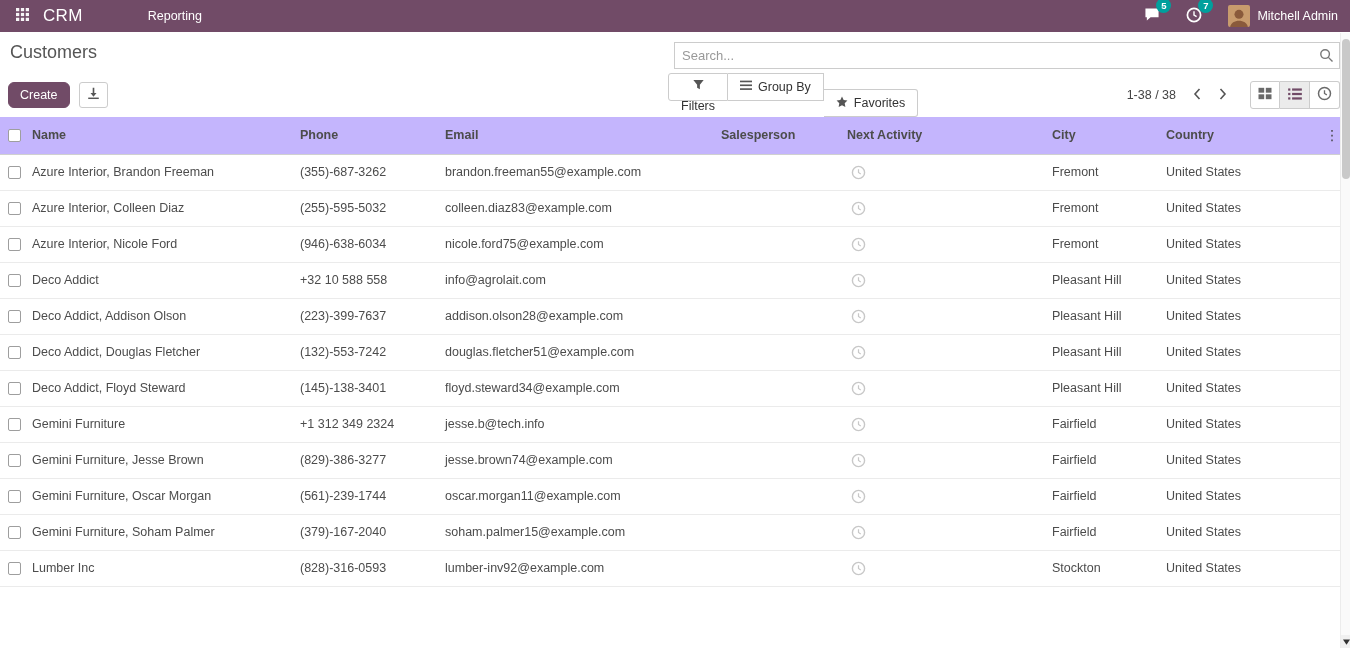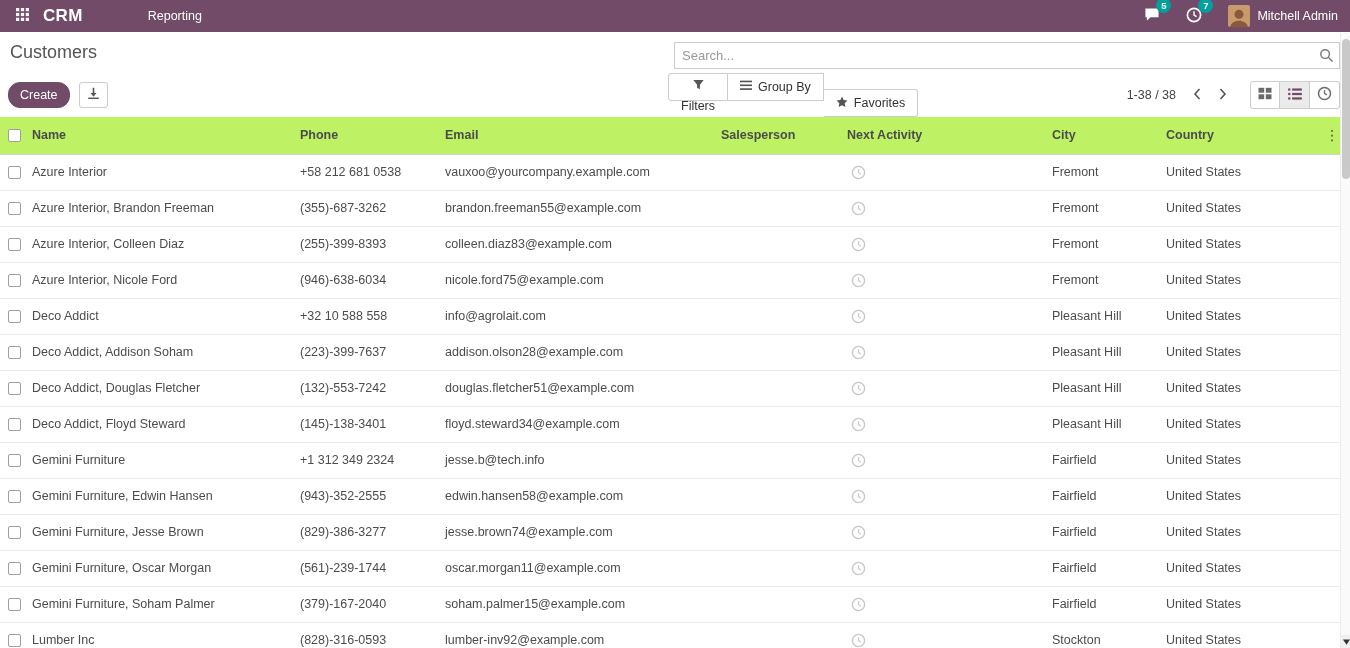--- a/index.html
+++ b/index.html
@@ -6,61 +6,61 @@
   html, body { margin: 0; padding: 0; }
   body {
     width: 1350px; height: 648px; overflow: hidden; position: relative;
     font-family: "Liberation Sans", sans-serif; font-size: 13px;
     color: #4c4c4c; background: #fff;
   }
 
   
   .navbar { height: 32px; background: var(--accent, #714B67); display: flex; align-items: center; color: #fff; padding: 0 8px; }
   .apps-btn { background: none; border: none; padding: 4px 8px; cursor: pointer; display: flex; align-items: center; }
-  .brand { font-size: 17px; font-weight: 700; margin: 0 8px 0 6px; letter-spacing: .3px; cursor: pointer; }
+  .brand { font-size: 17px; font-weight: 400; margin: 0 8px 0 6px; letter-spacing: .3px; cursor: pointer; }
   .nav-menus { display: flex; align-items: center; margin-left: 36px; flex-direction: column; }
   .nav-menus a { color: #fff; text-decoration: none; padding: 0 11px; line-height: 32px; font-size: 12.5px; cursor: pointer; }
   .nav-right { margin-left: auto; display: flex; align-items: center; gap: 2px; }
   .nav-icon { position: relative; padding: 5px 12px; display: flex; align-items: center; cursor: pointer; }
   .badge { position: absolute; top: -4px; right: 1px; background: var(--badge, #00A09D); color: #fff; font-size: 9.5px; min-width: 15px; height: 15px; border-radius: 8px; display: flex; align-items: center; justify-content: center; padding: 0 3px; font-weight: 700; }
   .user { display: flex; align-items: center; gap: 7px; padding: 0 4px 0 12px; cursor: pointer; }
   .avatar { width: 22px; height: 22px; border-radius: 2px; background: #c89b6d; overflow: hidden; display: flex; align-items: flex-end; justify-content: center; }
   .user-name { font-size: 12.5px; }
 
   
   .cp-row1 { display: flex; align-items: flex-start; justify-content: space-between; padding: 10px 10px 4px 10px; height: 47px; }
   .page-title { font-size: 18px; color: #555; }
   .search-box { position: relative; width: 666px; }
   .search-box input { width: 100%; height: 27px; border: 1px solid #ccc; padding: 0 28px 0 7px; font-size: 13px; color: #444; outline: none; border-radius: 0; font-family: inherit; background: #fff; }
   .search-box input::placeholder { color: #999; }
   .search-icon { position: absolute; right: 6px; top: 6px; cursor: pointer; }
 
   .cp-row2 { display: flex; align-items: center; padding: 2px 10px 0 8px; height: 30px; }
-  .btn-create { background: var(--accent, #714B67); color: #fff; border: 1px solid var(--accent, #714B67); border-radius: 12px; font-size: 12.5px; padding: 5px 11px; cursor: pointer; font-family: inherit; }
+  .btn-create { background: var(--accent, #714B67); color: #fff; border: 1px solid var(--accent, #714B67); border-radius: 6px; font-size: 12.5px; padding: 5px 11px; cursor: pointer; font-family: inherit; }
   .btn-export { background: #fff; border: 1px solid #ccc; border-radius: 3px; margin-left: 9px; padding: 4px 7px; cursor: pointer; height: 26px; display: inline-flex; align-items: center; }
   .cp-right { margin-left: auto; width: 672px; display: flex; align-items: center; }
   .btn-group { display: inline-flex; }
   .btn-group button { background: #fff; border: 1px solid #ccc; font-size: 12.5px; color: #333; padding: 5px 12px; display: inline-flex; align-items: center; gap: 6px; cursor: pointer; height: 28px; font-family: inherit; }
   .btn-group button + button { border-left: none; }
   .btn-group button:first-child { border-radius: 3px 0 0 3px; flex-direction: column; }
   .btn-group button:last-child { border-radius: 0 3px 3px 0; margin-top: 16px; }
   .pager { margin-left: auto; display: flex; align-items: center; }
   .pager-text { font-size: 12.5px; color: #444; margin-right: 8px; }
   .pager-btn { background: none; border: none; padding: 4px 9px; cursor: pointer; display: inline-flex; align-items: center; }
   .switcher { display: inline-flex; margin-left: 14px; }
   .switcher button { width: 30px; height: 28px; background: #fff; border: 1px solid #ccc; display: inline-flex; align-items: center; justify-content: center; cursor: pointer; padding: 0; }
   .switcher button + button { border-left: none; }
   .switcher button:first-child { border-radius: 3px 0 0 3px; }
   .switcher button:last-child { border-radius: 0 3px 3px 0; }
   .switcher button.active { background: #ebebeb; }
 
   
   .list-wrap { margin-top: 8px; }
   table { border-collapse: collapse; table-layout: fixed; width: 1350px; }
-  th { background: #bef264; border-bottom: 1px solid #d0d0d0; font-weight: 700; text-align: left; height: 37px; padding: 0 6px; font-size: 12.5px; color: #4c4c4c; cursor: pointer; white-space: nowrap; overflow: hidden; }
+  th { background: #c4b5fd; border-bottom: 1px solid #d0d0d0; font-weight: 700; text-align: left; height: 37px; padding: 0 6px; font-size: 12.5px; color: #4c4c4c; cursor: pointer; white-space: nowrap; overflow: hidden; }
   td { height: 36px; padding: 0 6px; border-bottom: 1px solid #ebebeb; font-size: 12.5px; color: #4c4c4c; white-space: nowrap; overflow: hidden; }
   .col-check { padding: 0 0 0 8px; cursor: default; }
   input[type="checkbox"] { appearance: none; -webkit-appearance: none; width: 13px; height: 13px; border: 1px solid #9e9e9e; border-radius: 2px; background: #fff; margin: 0; vertical-align: middle; cursor: pointer; }
   .th-last { text-align: right; padding-right: 6px; cursor: default; }
   .opt-btn { background: none; border: none; font-size: 14px; color: #444; cursor: pointer; padding: 0 5px; line-height: 1; font-family: inherit; }
   .cell-activity svg { vertical-align: middle; margin-left: 4px; cursor: pointer; }
   tbody tr { cursor: pointer; }
 
   
   .scrollbar { position: absolute; top: 33px; right: 0; bottom: 0; width: 10px; background: #fafafa; border-left: 1px solid #ececec; }
@@ -252,58 +252,40 @@
         <th>City</th>
         <th>Country</th>
         <th class="th-last">
           <button class="opt-btn">⋮</button>
         </th>
       </tr>
     </thead>
     <tbody>
         <tr>
     <td class="col-check"><input type="checkbox" style=""></td>
-    <td>Azure Interior</td>
-    <td>+58 212 681 0538</td>
-    <td>vauxoo@yourcompany.example.com</td>
-    <td></td>
-    <td class="cell-activity">
-      <span>
-        <svg width="15" height="15" viewBox="0 0 16 16">
-                <circle cx="8" cy="8" r="6.5" fill="none" stroke="#c8c8c8" stroke-width="1.5"></circle>
-                <path d="M8 4.5V8l2.4 1.5" fill="none" stroke="#c8c8c8" stroke-width="1.3"></path>
-              </svg>
-      </span>
-    </td>
-    <td>Fremont</td>
-    <td>United States</td>
-    <td></td>
-  </tr>
-        <tr>
-    <td class="col-check"><input type="checkbox" style=""></td>
     <td>Azure Interior, Brandon Freeman</td>
     <td>(355)-687-3262</td>
     <td>brandon.freeman55@example.com</td>
     <td></td>
     <td class="cell-activity">
       <span>
         <svg width="15" height="15" viewBox="0 0 16 16">
                 <circle cx="8" cy="8" r="6.5" fill="none" stroke="#c8c8c8" stroke-width="1.5"></circle>
                 <path d="M8 4.5V8l2.4 1.5" fill="none" stroke="#c8c8c8" stroke-width="1.3"></path>
               </svg>
       </span>
     </td>
     <td>Fremont</td>
     <td>United States</td>
     <td></td>
   </tr>
         <tr>
     <td class="col-check"><input type="checkbox" style=""></td>
     <td>Azure Interior, Colleen Diaz</td>
-    <td>(255)-399-8393</td>
+    <td>(255)-595-5032</td>
     <td>colleen.diaz83@example.com</td>
     <td></td>
     <td class="cell-activity">
       <span>
         <svg width="15" height="15" viewBox="0 0 16 16">
                 <circle cx="8" cy="8" r="6.5" fill="none" stroke="#c8c8c8" stroke-width="1.5"></circle>
                 <path d="M8 4.5V8l2.4 1.5" fill="none" stroke="#c8c8c8" stroke-width="1.3"></path>
               </svg>
       </span>
     </td>
@@ -342,21 +324,21 @@
                 <path d="M8 4.5V8l2.4 1.5" fill="none" stroke="#c8c8c8" stroke-width="1.3"></path>
               </svg>
       </span>
     </td>
     <td>Pleasant Hill</td>
     <td>United States</td>
     <td></td>
   </tr>
         <tr>
     <td class="col-check"><input type="checkbox" style=""></td>
-    <td>Deco Addict, Addison Soham</td>
+    <td>Deco Addict, Addison Olson</td>
     <td>(223)-399-7637</td>
     <td>addison.olson28@example.com</td>
     <td></td>
     <td class="cell-activity">
       <span>
         <svg width="15" height="15" viewBox="0 0 16 16">
                 <circle cx="8" cy="8" r="6.5" fill="none" stroke="#c8c8c8" stroke-width="1.5"></circle>
                 <path d="M8 4.5V8l2.4 1.5" fill="none" stroke="#c8c8c8" stroke-width="1.3"></path>
               </svg>
       </span>
@@ -399,38 +381,20 @@
     </td>
     <td>Pleasant Hill</td>
     <td>United States</td>
     <td></td>
   </tr>
         <tr>
     <td class="col-check"><input type="checkbox" style=""></td>
     <td>Gemini Furniture</td>
     <td>+1 312 349 2324</td>
     <td>jesse.b@tech.info</td>
-    <td></td>
-    <td class="cell-activity">
-      <span>
-        <svg width="15" height="15" viewBox="0 0 16 16">
-                <circle cx="8" cy="8" r="6.5" fill="none" stroke="#c8c8c8" stroke-width="1.5"></circle>
-                <path d="M8 4.5V8l2.4 1.5" fill="none" stroke="#c8c8c8" stroke-width="1.3"></path>
-              </svg>
-      </span>
-    </td>
-    <td>Fairfield</td>
-    <td>United States</td>
-    <td></td>
-  </tr>
-        <tr>
-    <td class="col-check"><input type="checkbox" style=""></td>
-    <td>Gemini Furniture, Edwin Hansen</td>
-    <td>(943)-352-2555</td>
-    <td>edwin.hansen58@example.com</td>
     <td></td>
     <td class="cell-activity">
       <span>
         <svg width="15" height="15" viewBox="0 0 16 16">
                 <circle cx="8" cy="8" r="6.5" fill="none" stroke="#c8c8c8" stroke-width="1.5"></circle>
                 <path d="M8 4.5V8l2.4 1.5" fill="none" stroke="#c8c8c8" stroke-width="1.3"></path>
               </svg>
       </span>
     </td>
     <td>Fairfield</td>

